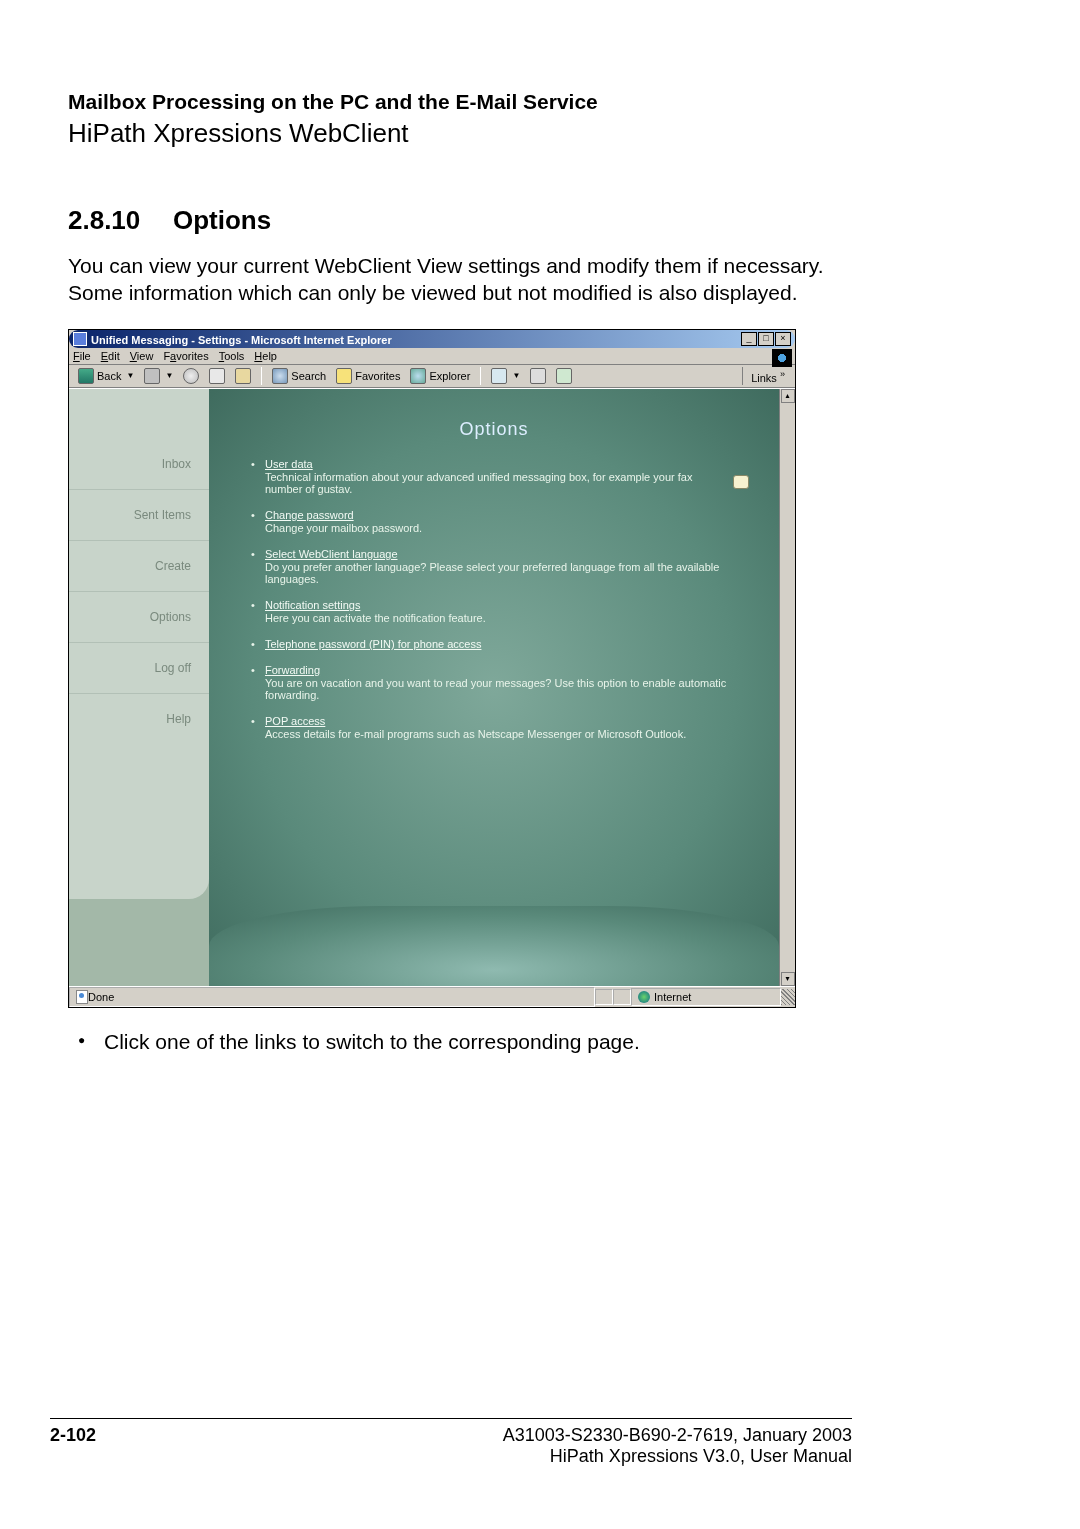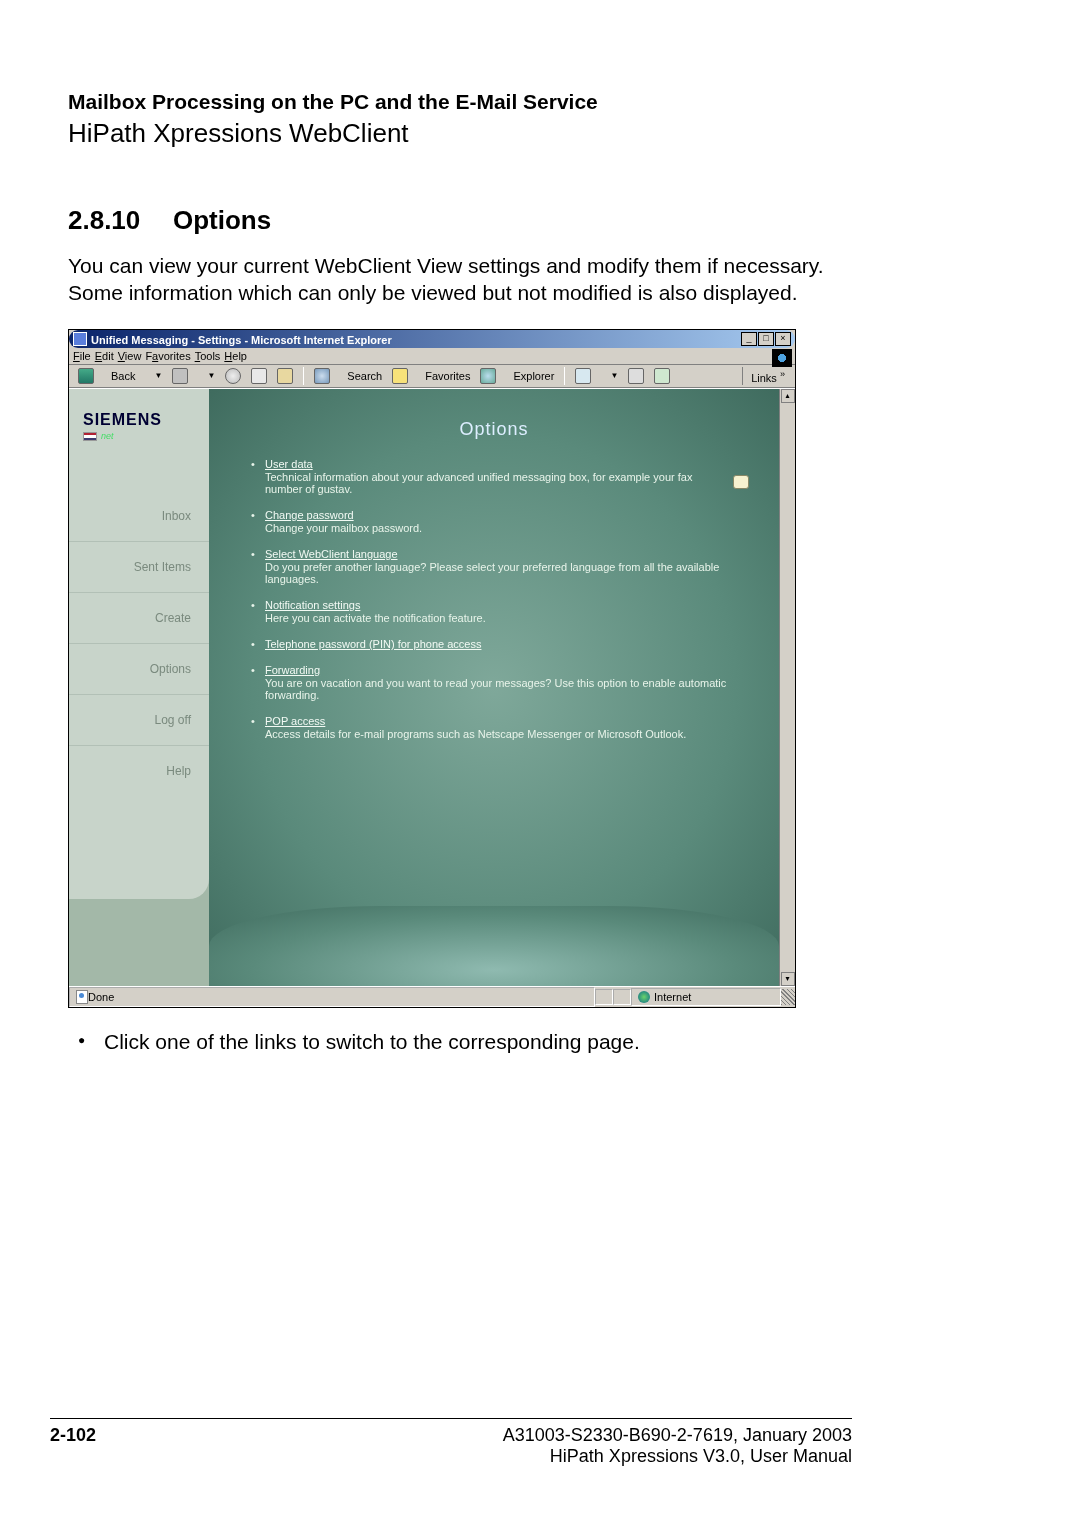--- a/index.html
+++ b/index.html
@@ -14,29 +14,29 @@
   .body-text { font-size: 21px; line-height: 1.3; margin-bottom: 22px; }
 
   
   .ie-window { width: 728px; border: 1px solid #000; background: #d4d0c8; font-family: Tahoma, sans-serif; font-size: 11px; margin-bottom: 22px; }
   .title-bar { background: linear-gradient(to right, #0a246a, #a6caf0); color: #fff; padding: 2px 4px; display: flex; align-items: flex-end; border-radius: 9px; }
   .title-bar-icon { width: 14px; height: 14px; background: #5a7edc; border: 1px solid #fff; margin-right: 4px; }
   .title-bar-text { flex: 1; font-weight: bold; font-size: 11px; }
   .win-btns { display: flex; gap: 1px; }
   .win-btn { width: 16px; height: 14px; background: #d4d0c8; border: 1px solid #000; font-size: 9px; line-height: 10px; text-align: center; color: #000; font-family: Marlett, Arial; }
 
-  .menu-bar { background: #d4d0c8; padding: 2px 4px; display: flex; gap: 4px; border-bottom: 1px solid #808080; position: relative; }
+  .menu-bar { background: #d4d0c8; padding: 2px 4px; display: flex; gap: 10px; border-bottom: 1px solid #808080; position: relative; }
   .menu-bar span { color: #000; }
   .menu-bar span u { text-decoration: underline; }
   .ie-logo { position: absolute; right: 3px; top: 1px; width: 20px; height: 18px; background: #000; display: flex; align-items: center; justify-content: center; }
   .ie-logo::before { content: ""; width: 14px; height: 14px; background: radial-gradient(circle, #4fa3e0 40%, #000 41%); border-radius: 50%; }
 
   .tool-bar { background: #d4d0c8; padding: 2px 6px; display: flex; align-items: center; gap: 4px; border-bottom: 1px solid #808080; }
   .tool-sep { width: 1px; height: 18px; background: #808080; border-right: 1px solid #fff; margin: 0 3px; }
-  .tb-btn { display: flex; align-items: center; gap: 17px; padding: 1px 3px; color: #000; }
+  .tb-btn { display: flex; align-items: center; gap: 3px; padding: 1px 3px; color: #000; }
   .tb-icon { width: 16px; height: 16px; background: #9aa; border: 1px solid #666; border-radius: 2px; display: inline-block; }
   .tb-icon.back { background: linear-gradient(#4a8, #276); }
   .tb-icon.fwd { background: #c0c0c0; }
   .tb-icon.stop { background: radial-gradient(#eee,#bbb); border-radius: 50%; }
   .tb-icon.refresh { background: #e8e8e8; }
   .tb-icon.home { background: #e8d8a0; }
   .tb-icon.search { background: radial-gradient(#cde,#79b); }
   .tb-icon.fav { background: #f7e27a; }
   .tb-icon.hist { background: radial-gradient(#bde,#6a9); }
   .tb-icon.mail { background: #d7e8f0; }
@@ -162,24 +162,20 @@
           <span class="tb-icon print"></span>
         </div>
       <div class="tb-btn">
           <span class="tb-icon msgr"></span>
         </div>
       <div class="links-box"><span>Links</span> <sup>»</sup></div>
     </div>
 
     <div class="content-area">
       <div class="sidebar">
-        <div class="logo">
-          <div class="logo-text">SIEMENS</div>
-          <div><span class="flag"></span><span class="logo-sub">net</span></div>
-        </div>
         <div class="nav-items">
           <div class="nav-item first">Inbox</div>
           <div class="nav-item">Sent Items</div>
           <div class="nav-item">Create</div>
           <div class="nav-item">Options</div>
           <div class="nav-item">Log off</div>
           <div class="nav-item">Help</div>
         </div>
       </div>
 

